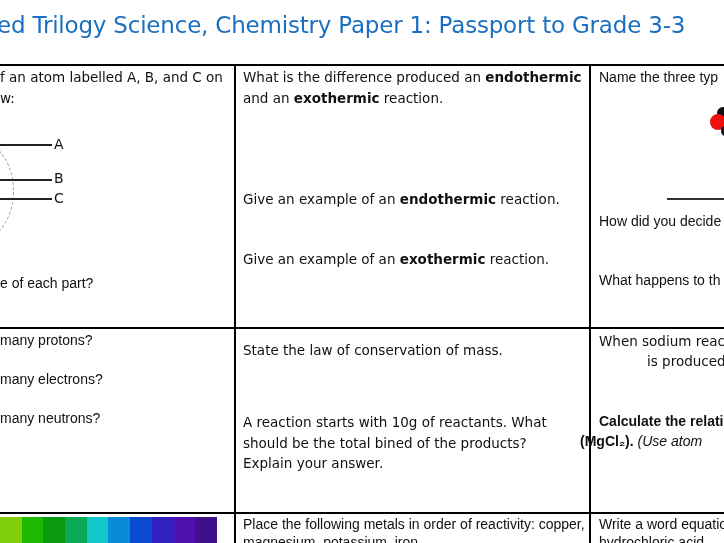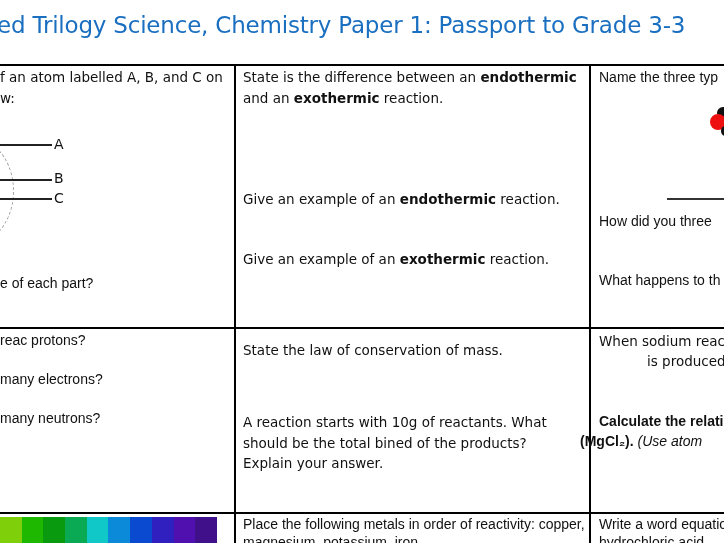--- a/index.html
+++ b/index.html
@@ -53,47 +53,47 @@
     <div class="atom-letter" style="left:54px;top:170px;">B</div>
     <div class="label-line" style="left:0;top:198px;width:52px;"></div>
     <div class="atom-letter" style="left:54px;top:190px;">C</div>
   </div>
 
   <div class="cell-text cal" style="left:0;top:273px;">e of each part?</div>
 </div>
 
 <div>
   <div class="cell-text" style="left:243px;top:67px;">
-    <span>State is the difference between an </span><b>endothermic</b>
+    <span>What is the difference produced an </span><b>endothermic</b>
   </div>
   <div class="cell-text" style="left:243px;top:88px;">
     <span>and an </span><b>exothermic</b><span> reaction.</span>
   </div>
   <div class="cell-text" style="left:243px;top:189px;">
     <span>Give an example of an </span><b>endothermic</b><span> reaction.</span>
   </div>
   <div class="cell-text" style="left:243px;top:249px;">
     <span>Give an example of an </span><b>exothermic</b><span> reaction.</span>
   </div>
 </div>
 
 <div>
   <div class="cell-text cal" style="left:599px;top:67px;">Name the three typ</div>
   <div>
     <div class="mol" style="left:717px;top:107px;width:12px;height:12px;background:#111;"></div>
     <div class="mol" style="left:710px;top:114px;width:16px;height:16px;background:#ee1010;"></div>
     <div class="mol" style="left:721px;top:126px;width:8px;height:10px;background:#111;"></div>
   </div>
   <div class="label-line" style="left:667px;top:198px;width:60px;height:1.5px;background:#333;"></div>
-  <div class="cell-text cal" style="left:599px;top:211px;">How did you three</div>
+  <div class="cell-text cal" style="left:599px;top:211px;">How did you decide</div>
   <div class="cell-text cal" style="left:599px;top:270px;">What happens to th</div>
 </div>
 
 <div>
-  <div class="cell-text cal" style="left:0;top:330px;">reac protons?</div>
+  <div class="cell-text cal" style="left:0;top:330px;">many protons?</div>
   <div class="cell-text cal" style="left:0;top:369px;">many electrons?</div>
   <div class="cell-text cal" style="left:0;top:408px;">many neutrons?</div>
 </div>
 
 <div>
   <div class="cell-text" style="left:243px;top:340px;">State the law of conservation of mass.</div>
   <div class="cell-text" style="left:243px;top:412px;">A reaction starts with 10g of reactants. What</div>
   <div class="cell-text" style="left:243px;top:433px;">should be the total bined of the products?</div>
   <div class="cell-text" style="left:243px;top:453px;">Explain your answer.</div>
 </div>

